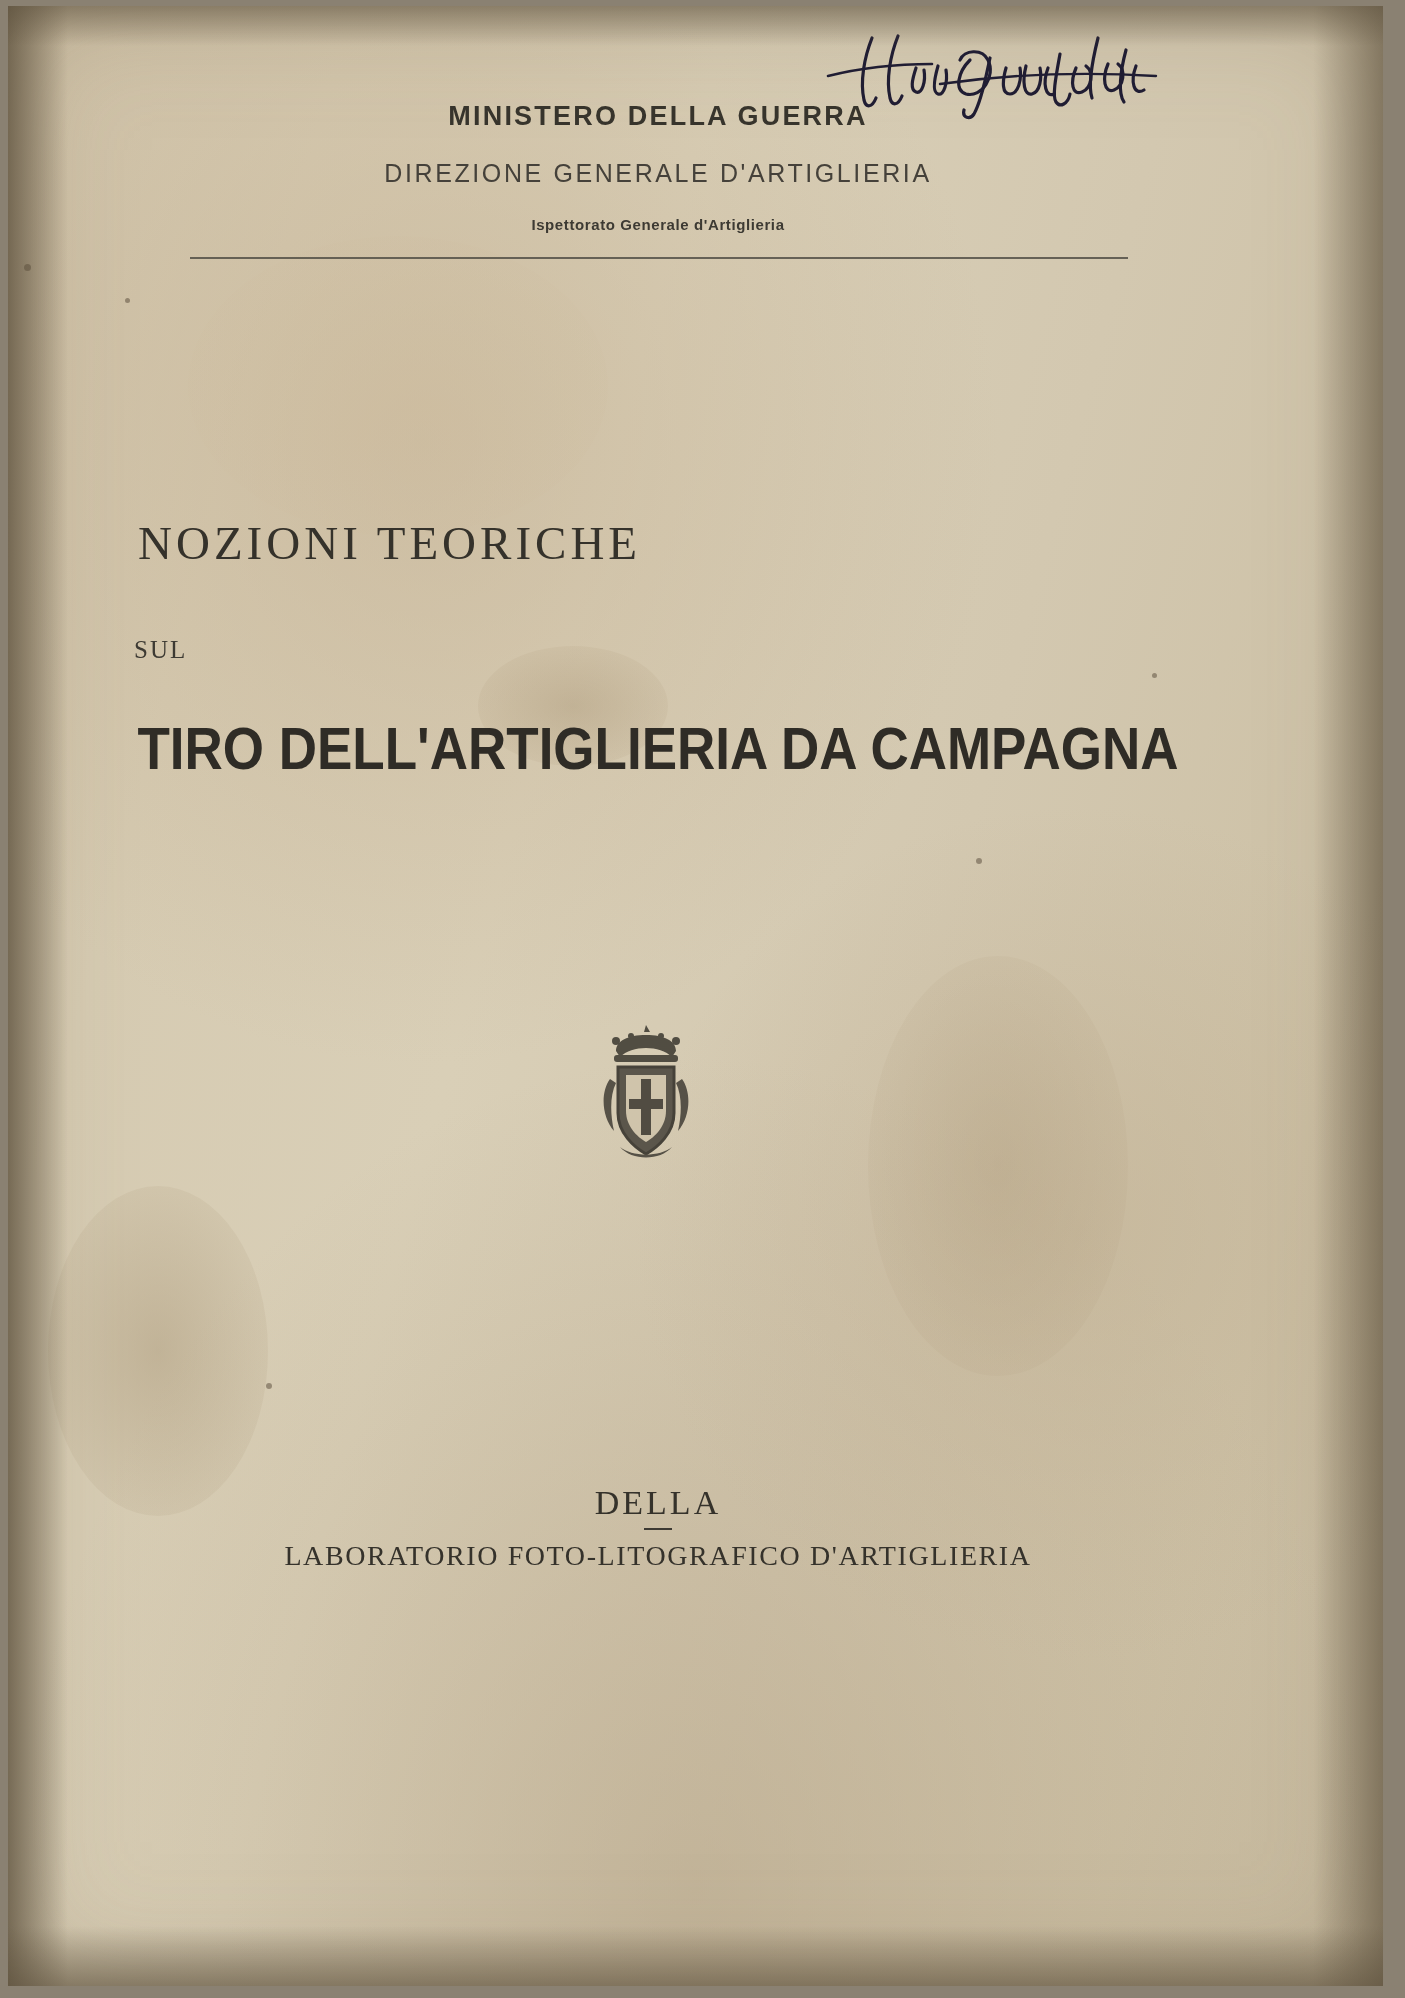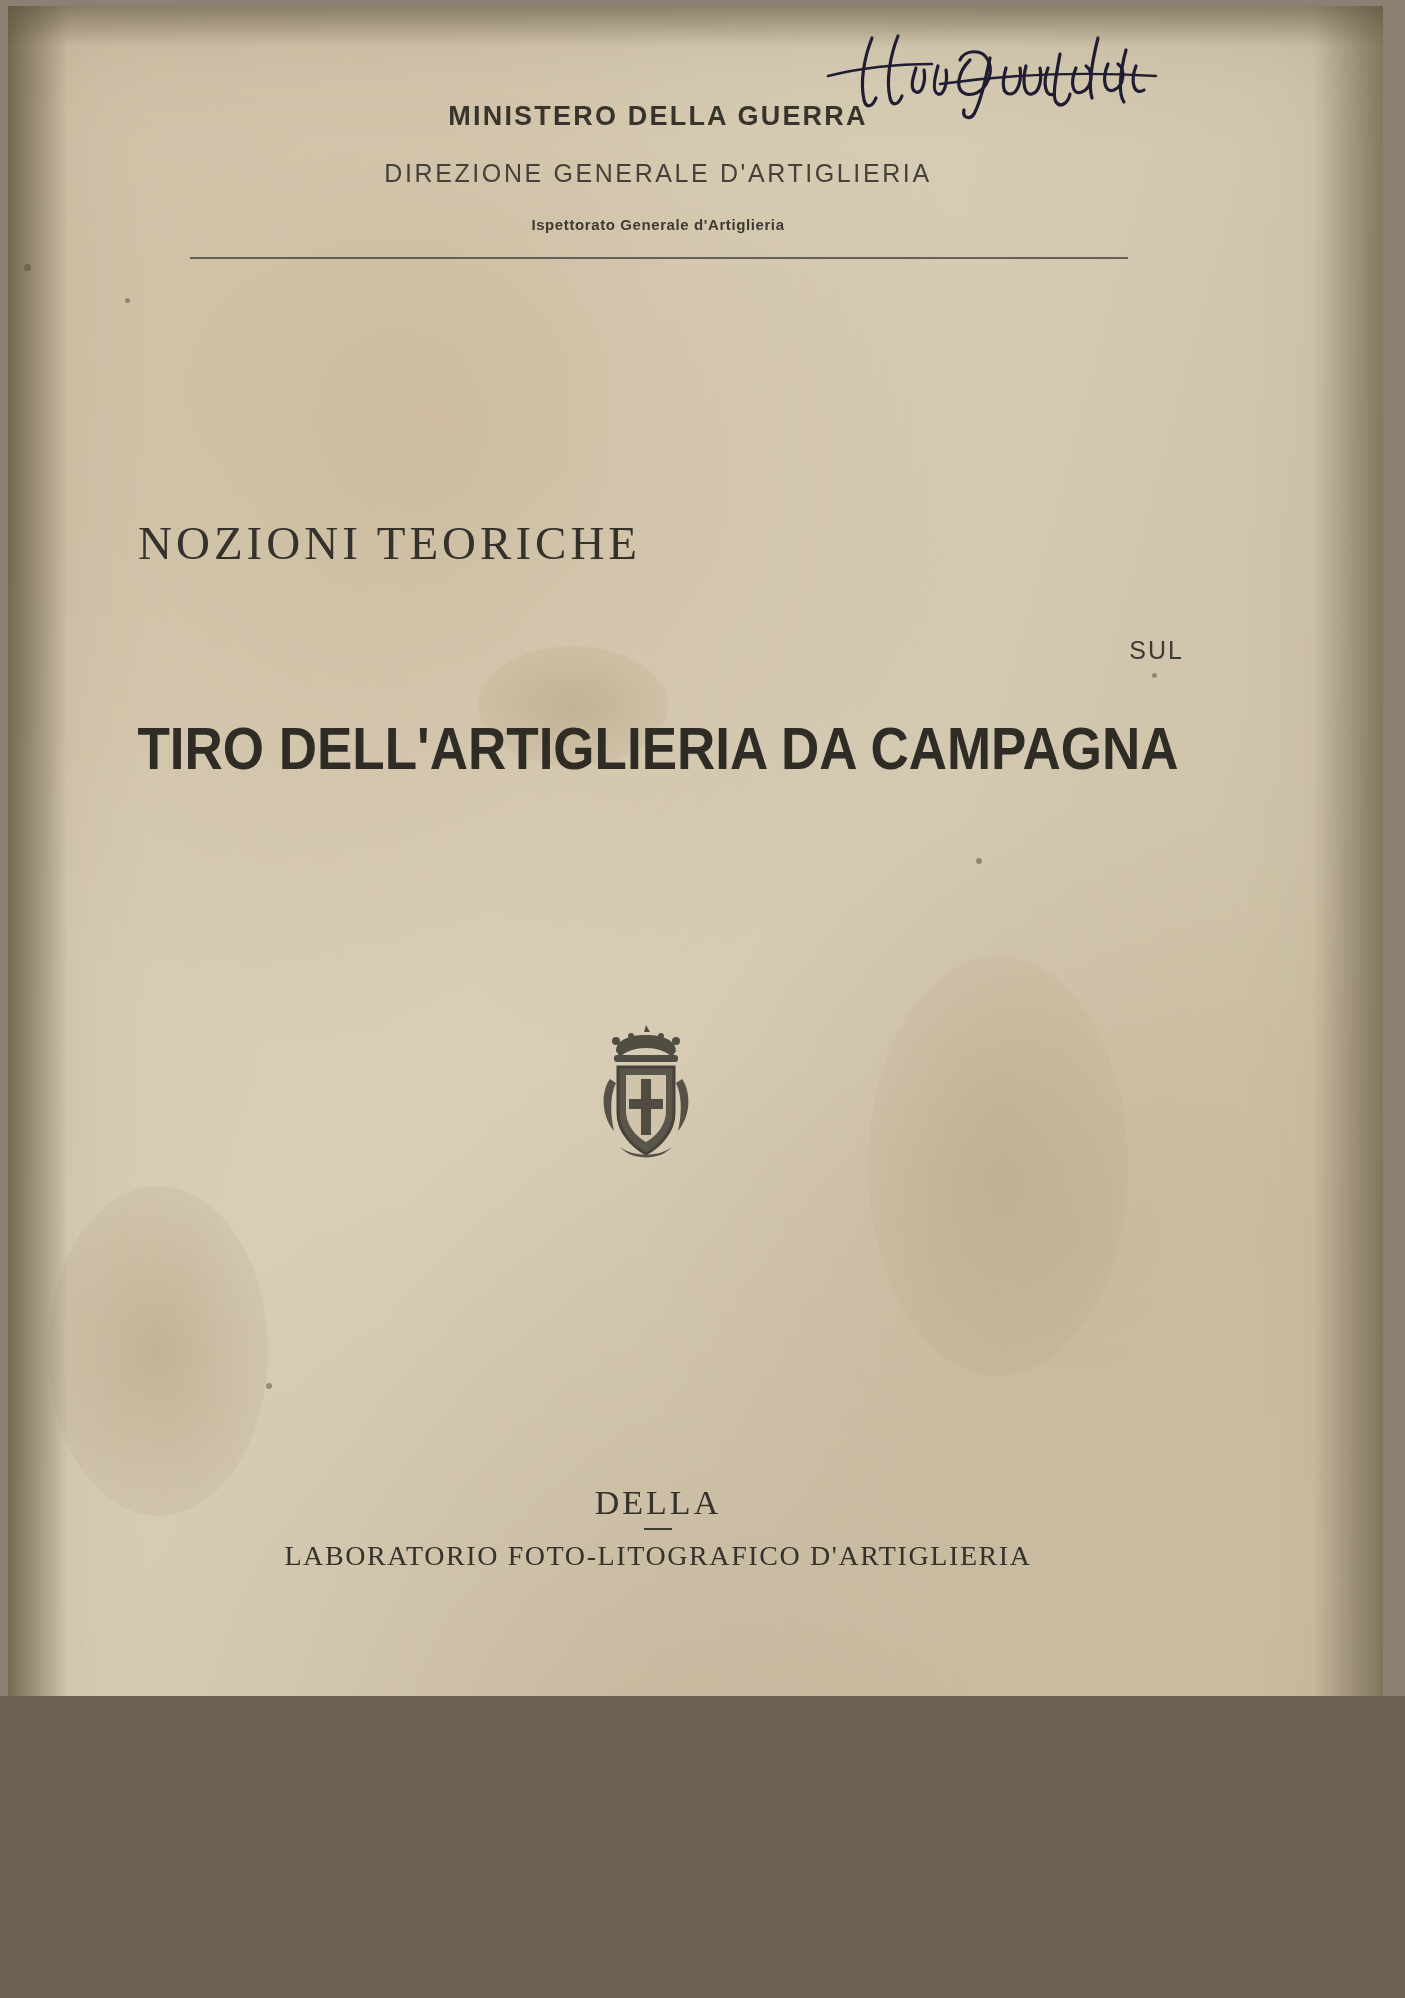--- a/index.html
+++ b/index.html
@@ -11,21 +11,21 @@
     width: 1405px;
     height: 1998px;
     overflow: hidden;
     font-family: "Liberation Serif", serif;
   }
 
   
   .scan {
     position: relative;
     width: 1405px;
-    height: 1696px;
+    height: 1998px;
     background: #8a8172;
     overflow: hidden;
   }
 
   .paper {
     position: absolute;
     left: 8px;
     top: 6px;
     width: 1375px;
     height: 1980px;
@@ -122,25 +122,25 @@
     left: 130px;
     top: 510px;
     width: 1040px;
     font-family: "Liberation Serif", serif;
     font-size: 47px;
     letter-spacing: 4px;
     color: #35322b;
   }
   .title-sul {
     position: absolute;
-    left: 136px;
+    left: 126px;
     top: 630px;
     width: 1040px;
-    text-align: right;
-    font-family: Liberation Sans, sans-serif;
+    text-align: left;
+    font-family: Liberation Serif, serif;
     font-size: 25px;
     letter-spacing: 2px;
     color: #3d3a33;
   }
   .title-sub {
     position: absolute;
     left: 100px;
     top: 712px;
     width: 1100px;
     text-align: center;

